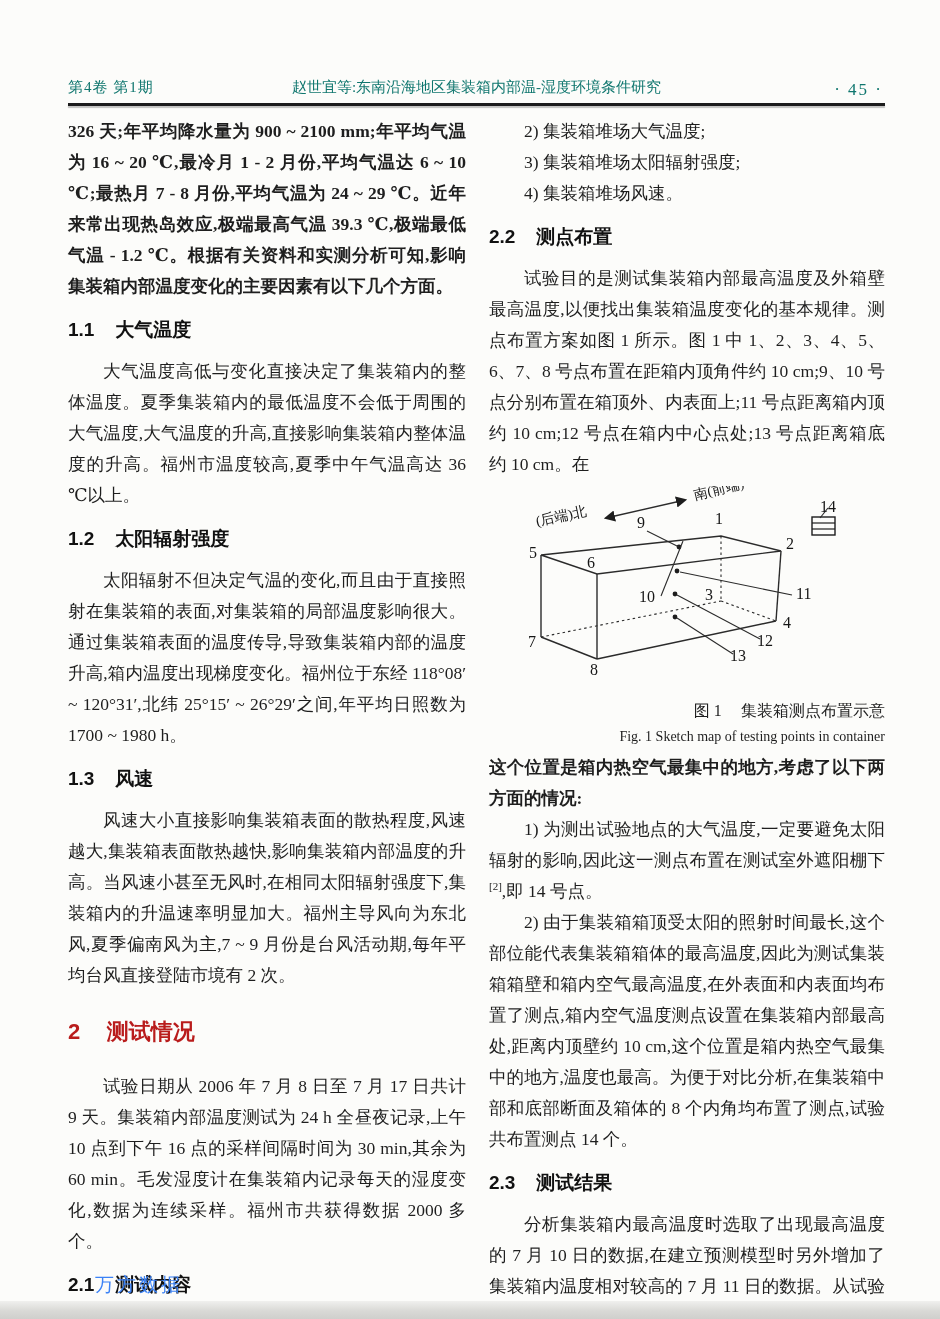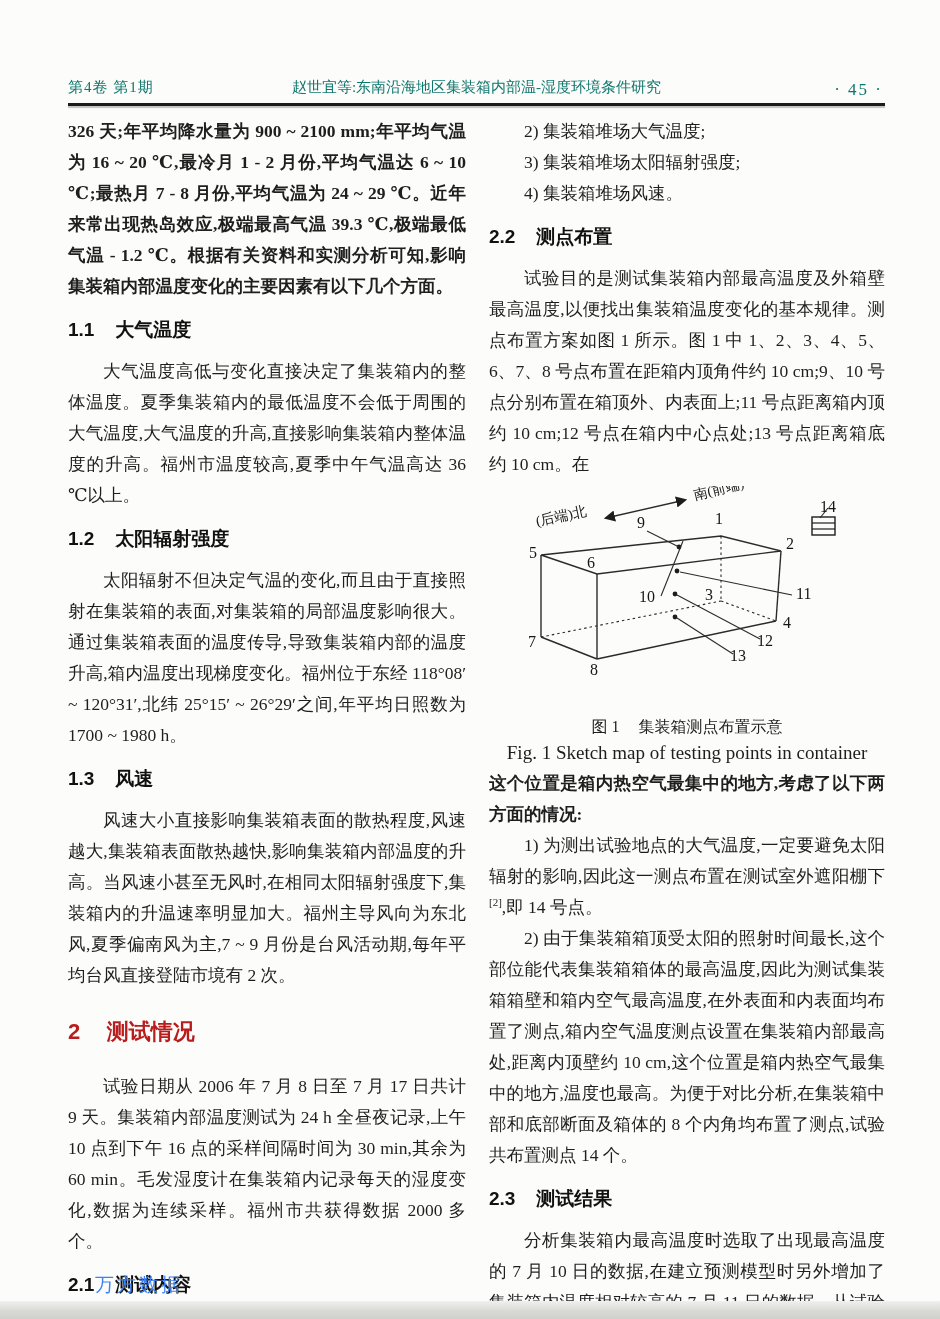--- a/index.html
+++ b/index.html
@@ -24,23 +24,23 @@
   .h-sub{font-family:"Liberation Sans","DejaVu Sans",sans-serif;font-weight:bold;font-size:19px;
         color:#111;margin:15px 0 13px;line-height:26px;text-align:left;}
   .h-sub .num{margin-right:1.1em;}
   .h-big{font-family:"Liberation Sans","DejaVu Sans",sans-serif;font-weight:bold;font-size:22px;
         color:#b91c1c;margin:26px 0 24px;line-height:30px;text-align:left;}
   .h-big .num{margin-right:1.2em;}
   .list-line{text-indent:2em;}
   sup.cite{font-size:11px;line-height:0;vertical-align:super;}
   
   .figure-wrap{margin:6px 0 2px;}
-  .fig-caption{text-align:center;font-size:16px;line-height:26px;margin-top:18px;}
+  .fig-caption{text-align:right;font-size:16px;line-height:26px;margin-top:2px;}
   .fig-caption .zh .gap{display:inline-block;width:1.2em;}
-  .fig-caption .en{font-size:19px;}
+  .fig-caption .en{font-size:14px;}
   svg .ln{stroke:#2b2b2b;stroke-width:1.4;fill:none;}
   svg .lnthin{stroke:#2b2b2b;stroke-width:1.1;fill:none;}
   svg .dash{stroke:#2b2b2b;stroke-width:1.1;fill:none;stroke-dasharray:2.5 3;}
   svg .dot{fill:#1d1d1d;}
   svg text{font-family:"Liberation Serif","DejaVu Serif",serif;fill:#161616;}
   svg .fig-num{font-size:16px;}
   svg .fig-cn{font-size:14px;}
   
   .watermark{position:absolute;left:95px;top:1272px;font-size:19px;color:#3b82f6;letter-spacing:3px;}
 </style>

